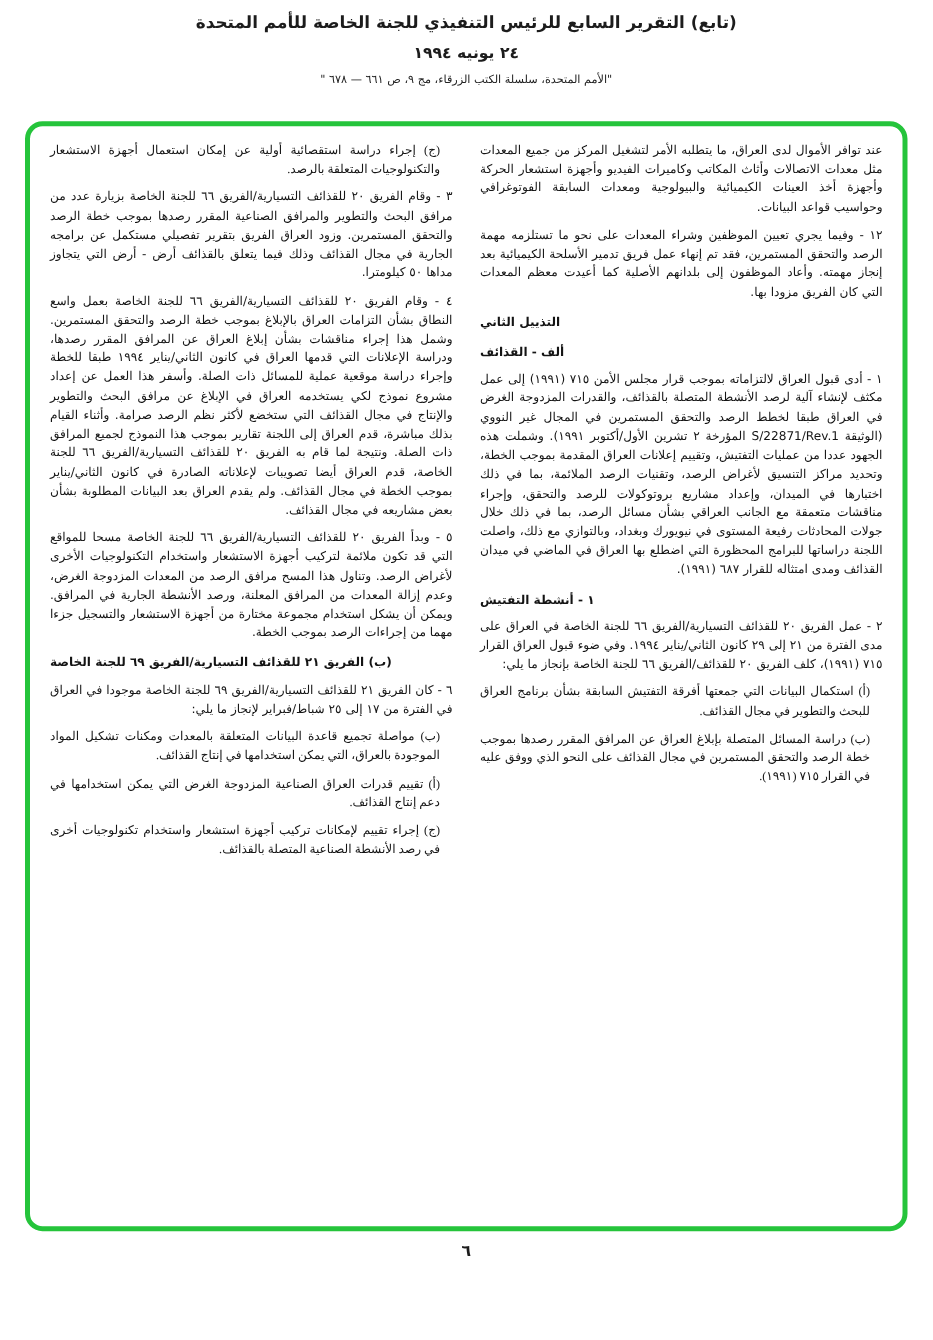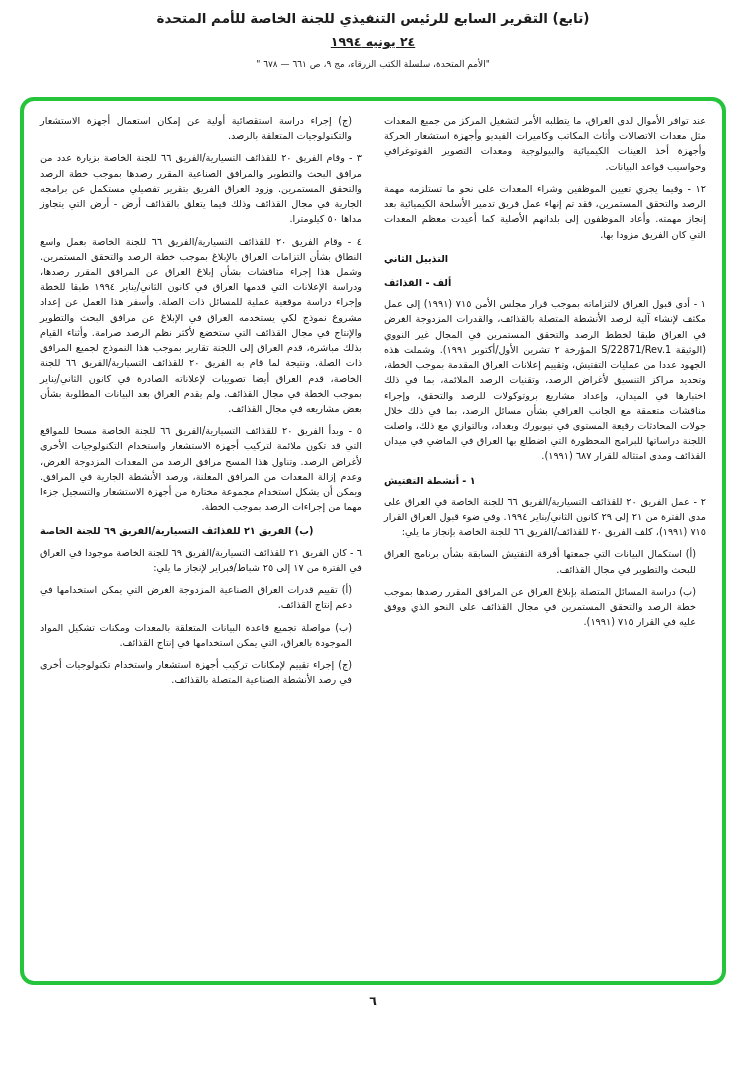--- a/index.html
+++ b/index.html
@@ -8,41 +8,41 @@
   .page {
     position:relative;
     width:746px; height:1072px;
     margin:0 auto;
     background:#ffffff;
     color:#1c1c1c;
     overflow:hidden;
   }
   .header { text-align:center; padding-top:10px; }
   .doc-title { font-size:13.5px; font-weight:bold; letter-spacing:0.2px; }
-  .doc-date  { font-size:12.5px; font-weight:bold; margin-top:8px;text-decoration:underline; }
+  .doc-date  { font-size:12.5px; font-weight:bold; margin-top:8px; }
   .doc-source{ font-size:9px; margin-top:10px; color:#222; }
   .content-border {
     position:absolute;
     left:20px; top:97px;
     width:706px; height:888px;
     border:4px solid #25c43b;
     border-radius:14px;
     padding:12px 16px 10px 16px;
     overflow:hidden;
   }
   .columns { display:flex; gap:22px; height:100%; }
   .col {
     flex:1 1 0;
     font-size:9.7px;
     line-height:1.57;
     text-align:justify;
     color:#141414;
   }
   .block-p  { margin:0 0 7px 0; }
-  .block-li { margin:0 0 7px 0; padding-right:10px; }
+  .block-li { margin:0 0 7px 0; padding-right:10px;font-family:Liberation Serif, serif; }
   .block-h  { font-weight:bold; margin:9px 0 6px 0; text-align:left; }
   .page-number {
     position:absolute;
     top:993px; left:0;
     width:100%;
     text-align:center;
     font-size:12.5px;
     font-weight:bold;
   }
 </style>
@@ -53,39 +53,39 @@
 
   <div class="header">
     <div class="doc-title">(تابع) التقرير السابع للرئيس التنفيذي للجنة الخاصة للأمم المتحدة</div>
     <div class="doc-date">٢٤ يونيه ١٩٩٤</div>
     <div class="doc-source">"الأمم المتحدة، سلسلة الكتب الزرقاء، مج ٩، ص ٦٦١ — ٦٧٨ "</div>
   </div>
 
   <div class="content-border" style="border-color: rgb(37, 196, 59);">
     <div class="columns">
       <div class="col">
-          <div class="block-p">عند توافر الأموال لدى العراق، ما يتطلبه الأمر لتشغيل المركز من جميع المعدات مثل معدات الاتصالات وأثاث المكاتب وكاميرات الفيديو وأجهزة استشعار الحركة وأجهزة أخذ العينات الكيميائية والبيولوجية ومعدات التصوير الفوتوغرافي وحواسيب قواعد البيانات.</div>
+          <div class="block-p">عند توافر الأموال لدى العراق، ما يتطلبه الأمر لتشغيل المركز من جميع المعدات مثل معدات الاتصالات وأثاث المكاتب وكاميرات الفيديو وأجهزة استشعار الحركة وأجهزة أخذ العينات الكيميائية والبيولوجية ومعدات السابقة الفوتوغرافي وحواسيب قواعد البيانات.</div>
           <div class="block-p">١٢ - وفيما يجري تعيين الموظفين وشراء المعدات على نحو ما تستلزمه مهمة الرصد والتحقق المستمرين، فقد تم إنهاء عمل فريق تدمير الأسلحة الكيميائية بعد إنجاز مهمته. وأعاد الموظفون إلى بلدانهم الأصلية كما أعيدت معظم المعدات التي كان الفريق مزودا بها.</div>
           <div class="block-h">التذييل الثاني</div>
           <div class="block-h">ألف - القذائف</div>
           <div class="block-p">١ - أدى قبول العراق لالتزاماته بموجب قرار مجلس الأمن ٧١٥ (١٩٩١) إلى عمل مكثف لإنشاء آلية لرصد الأنشطة المتصلة بالقذائف، والقدرات المزدوجة الغرض في العراق طبقا لخطط الرصد والتحقق المستمرين في المجال غير النووي (الوثيقة S/22871/Rev.1 المؤرخة ٢ تشرين الأول/أكتوبر ١٩٩١). وشملت هذه الجهود عددا من عمليات التفتيش، وتقييم إعلانات العراق المقدمة بموجب الخطة، وتحديد مراكز التنسيق لأغراض الرصد، وتقنيات الرصد الملائمة، بما في ذلك اختبارها في الميدان، وإعداد مشاريع بروتوكولات للرصد والتحقق، وإجراء مناقشات متعمقة مع الجانب العراقي بشأن مسائل الرصد، بما في ذلك خلال جولات المحادثات رفيعة المستوى في نيويورك وبغداد، وبالتوازي مع ذلك، واصلت اللجنة دراساتها للبرامج المحظورة التي اضطلع بها العراق في الماضي في ميدان القذائف ومدى امتثاله للقرار ٦٨٧ (١٩٩١).</div>
           <div class="block-h">١ - أنشطة التفتيش</div>
           <div class="block-p">٢ - عمل الفريق ٢٠ للقذائف التسيارية/الفريق ٦٦ للجنة الخاصة في العراق على مدى الفترة من ٢١ إلى ٢٩ كانون الثاني/يناير ١٩٩٤. وفي ضوء قبول العراق القرار ٧١٥ (١٩٩١)، كلف الفريق ٢٠ للقذائف/الفريق ٦٦ للجنة الخاصة بإنجاز ما يلي:</div>
           <div class="block-li">(أ) استكمال البيانات التي جمعتها أفرقة التفتيش السابقة بشأن برنامج العراق للبحث والتطوير في مجال القذائف.</div>
           <div class="block-li">(ب) دراسة المسائل المتصلة بإبلاغ العراق عن المرافق المقرر رصدها بموجب خطة الرصد والتحقق المستمرين في مجال القذائف على النحو الذي ووفق عليه في القرار ٧١٥ (١٩٩١).</div>
         </div>
       <div class="col">
           <div class="block-li">(ج) إجراء دراسة استقصائية أولية عن إمكان استعمال أجهزة الاستشعار والتكنولوجيات المتعلقة بالرصد.</div>
           <div class="block-p">٣ - وقام الفريق ٢٠ للقذائف التسيارية/الفريق ٦٦ للجنة الخاصة بزيارة عدد من مرافق البحث والتطوير والمرافق الصناعية المقرر رصدها بموجب خطة الرصد والتحقق المستمرين. وزود العراق الفريق بتقرير تفصيلي مستكمل عن برامجه الجارية في مجال القذائف وذلك فيما يتعلق بالقذائف أرض - أرض التي يتجاوز مداها ٥٠ كيلومترا.</div>
           <div class="block-p">٤ - وقام الفريق ٢٠ للقذائف التسيارية/الفريق ٦٦ للجنة الخاصة بعمل واسع النطاق بشأن التزامات العراق بالإبلاغ بموجب خطة الرصد والتحقق المستمرين. وشمل هذا إجراء مناقشات بشأن إبلاغ العراق عن المرافق المقرر رصدها، ودراسة الإعلانات التي قدمها العراق في كانون الثاني/يناير ١٩٩٤ طبقا للخطة وإجراء دراسة موقعية عملية للمسائل ذات الصلة. وأسفر هذا العمل عن إعداد مشروع نموذج لكي يستخدمه العراق في الإبلاغ عن مرافق البحث والتطوير والإنتاج في مجال القذائف التي ستخضع لأكثر نظم الرصد صرامة. وأثناء القيام بذلك مباشرة، قدم العراق إلى اللجنة تقارير بموجب هذا النموذج لجميع المرافق ذات الصلة. ونتيجة لما قام به الفريق ٢٠ للقذائف التسيارية/الفريق ٦٦ للجنة الخاصة، قدم العراق أيضا تصويبات لإعلاناته الصادرة في كانون الثاني/يناير بموجب الخطة في مجال القذائف. ولم يقدم العراق بعد البيانات المطلوبة بشأن بعض مشاريعه في مجال القذائف.</div>
           <div class="block-p">٥ - وبدأ الفريق ٢٠ للقذائف التسيارية/الفريق ٦٦ للجنة الخاصة مسحا للمواقع التي قد تكون ملائمة لتركيب أجهزة الاستشعار واستخدام التكنولوجيات الأخرى لأغراض الرصد. وتناول هذا المسح مرافق الرصد من المعدات المزدوجة الغرض، وعدم إزالة المعدات من المرافق المعلنة، ورصد الأنشطة الجارية في المرافق. ويمكن أن يشكل استخدام مجموعة مختارة من أجهزة الاستشعار والتسجيل جزءا مهما من إجراءات الرصد بموجب الخطة.</div>
           <div class="block-h">(ب) الفريق ٢١ للقذائف التسيارية/الفريق ٦٩ للجنة الخاصة</div>
           <div class="block-p">٦ - كان الفريق ٢١ للقذائف التسيارية/الفريق ٦٩ للجنة الخاصة موجودا في العراق في الفترة من ١٧ إلى ٢٥ شباط/فبراير لإنجاز ما يلي:</div>
+          <div class="block-li">(ب) مواصلة تجميع قاعدة البيانات المتعلقة بالمعدات ومكنات تشكيل المواد الموجودة بالعراق، التي يمكن استخدامها في إنتاج القذائف.</div>
           <div class="block-li">(أ) تقييم قدرات العراق الصناعية المزدوجة الغرض التي يمكن استخدامها في دعم إنتاج القذائف.</div>
-          <div class="block-li">(ب) مواصلة تجميع قاعدة البيانات المتعلقة بالمعدات ومكنات تشكيل المواد الموجودة بالعراق، التي يمكن استخدامها في إنتاج القذائف.</div>
           <div class="block-li">(ج) إجراء تقييم لإمكانات تركيب أجهزة استشعار واستخدام تكنولوجيات أخرى في رصد الأنشطة الصناعية المتصلة بالقذائف.</div>
         </div>
     </div>
   </div>
 
   <div class="page-number">٦</div>
 
 </div>
 
 </body></html>

